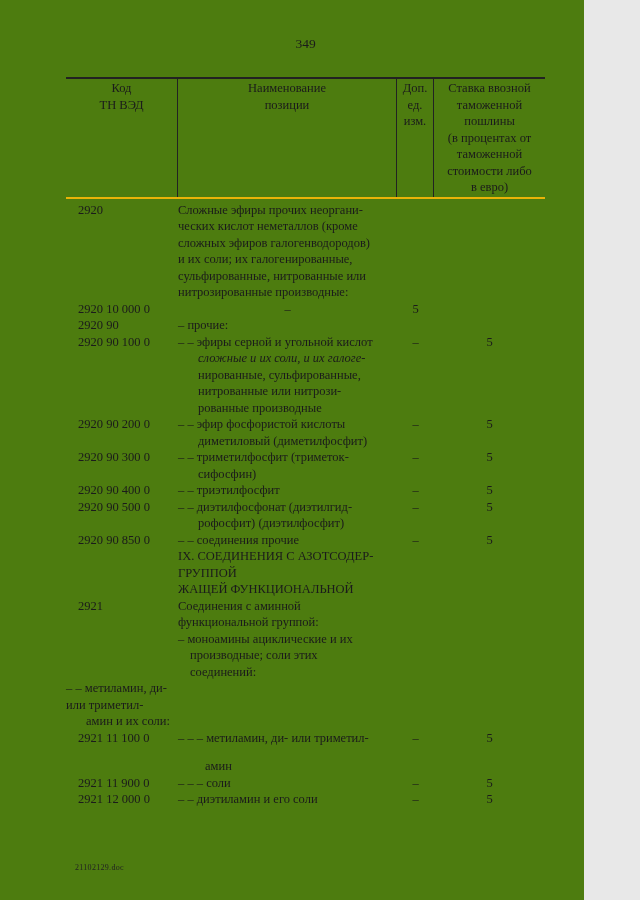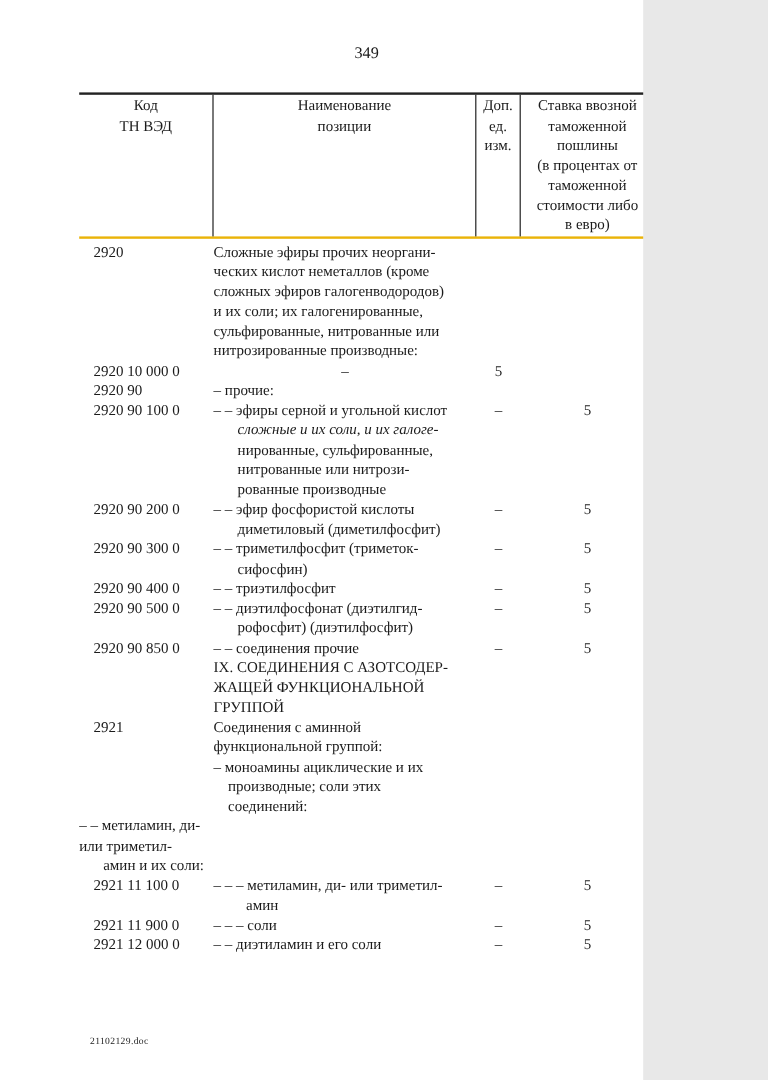--- a/index.html
+++ b/index.html
@@ -1,19 +1,19 @@
 <!DOCTYPE html>
 <html><head>
 <meta charset="utf-8">
 <style>
   html,body{margin:0;padding:0;background:#e8e8e8;}
   .page{
     position:relative;
-    width:536px;height:900px;
-    background:#ffffff;
+    width:584px;height:900px;
+    background:#4d7c0f;
     font-family:"Liberation Serif","DejaVu Serif",serif;
     color:#1b1b1b;
     font-size:12.5px;
     line-height:16.5px;
     overflow:hidden;
   }
   .pagenum{
     position:absolute;top:36px;left:66px;width:479px;
     text-align:center;font-size:13.5px;
   }
@@ -145,22 +145,22 @@
           <div class="tname">
             <div>– – соединения прочие</div>
           </div>
           <div class="tunit">–</div>
           <div class="trate">5</div>
         </div>
         <div class="trow">
           <div class="tcode"></div>
           <div class="tname">
             <div>IX. СОЕДИНЕНИЯ С АЗОТСОДЕР-</div>
+            <div>ГРУППОЙ</div>
             <div>ЖАЩЕЙ ФУНКЦИОНАЛЬНОЙ</div>
-            <div>ГРУППОЙ</div>
           </div>
           <div class="tunit"></div>
           <div class="trate"></div>
         </div>
         <div class="trow">
           <div class="tcode">2921</div>
           <div class="tname">
             <div>Соединения с аминной</div>
             <div>функциональной группой:</div>
           </div>
@@ -182,21 +182,21 @@
             <div>– – метиламин, ди- или триметил-</div>
             <div style="padding-left: 20px;">амин и их соли:</div>
           </div>
           <div class="tunit"></div>
           <div class="trate"></div>
         </div>
         <div class="trow">
           <div class="tcode">2921 11 100 0</div>
           <div class="tname">
             <div>– – – метиламин, ди- или триметил-</div>
-            <div style="padding-left: 27px;">амин</div>
+            <div style="padding-left: 27px; margin-top: 12px;">амин</div>
           </div>
           <div class="tunit">–</div>
           <div class="trate">5</div>
         </div>
         <div class="trow">
           <div class="tcode">2921 11 900 0</div>
           <div class="tname">
             <div>– – – соли</div>
           </div>
           <div class="tunit">–</div>

